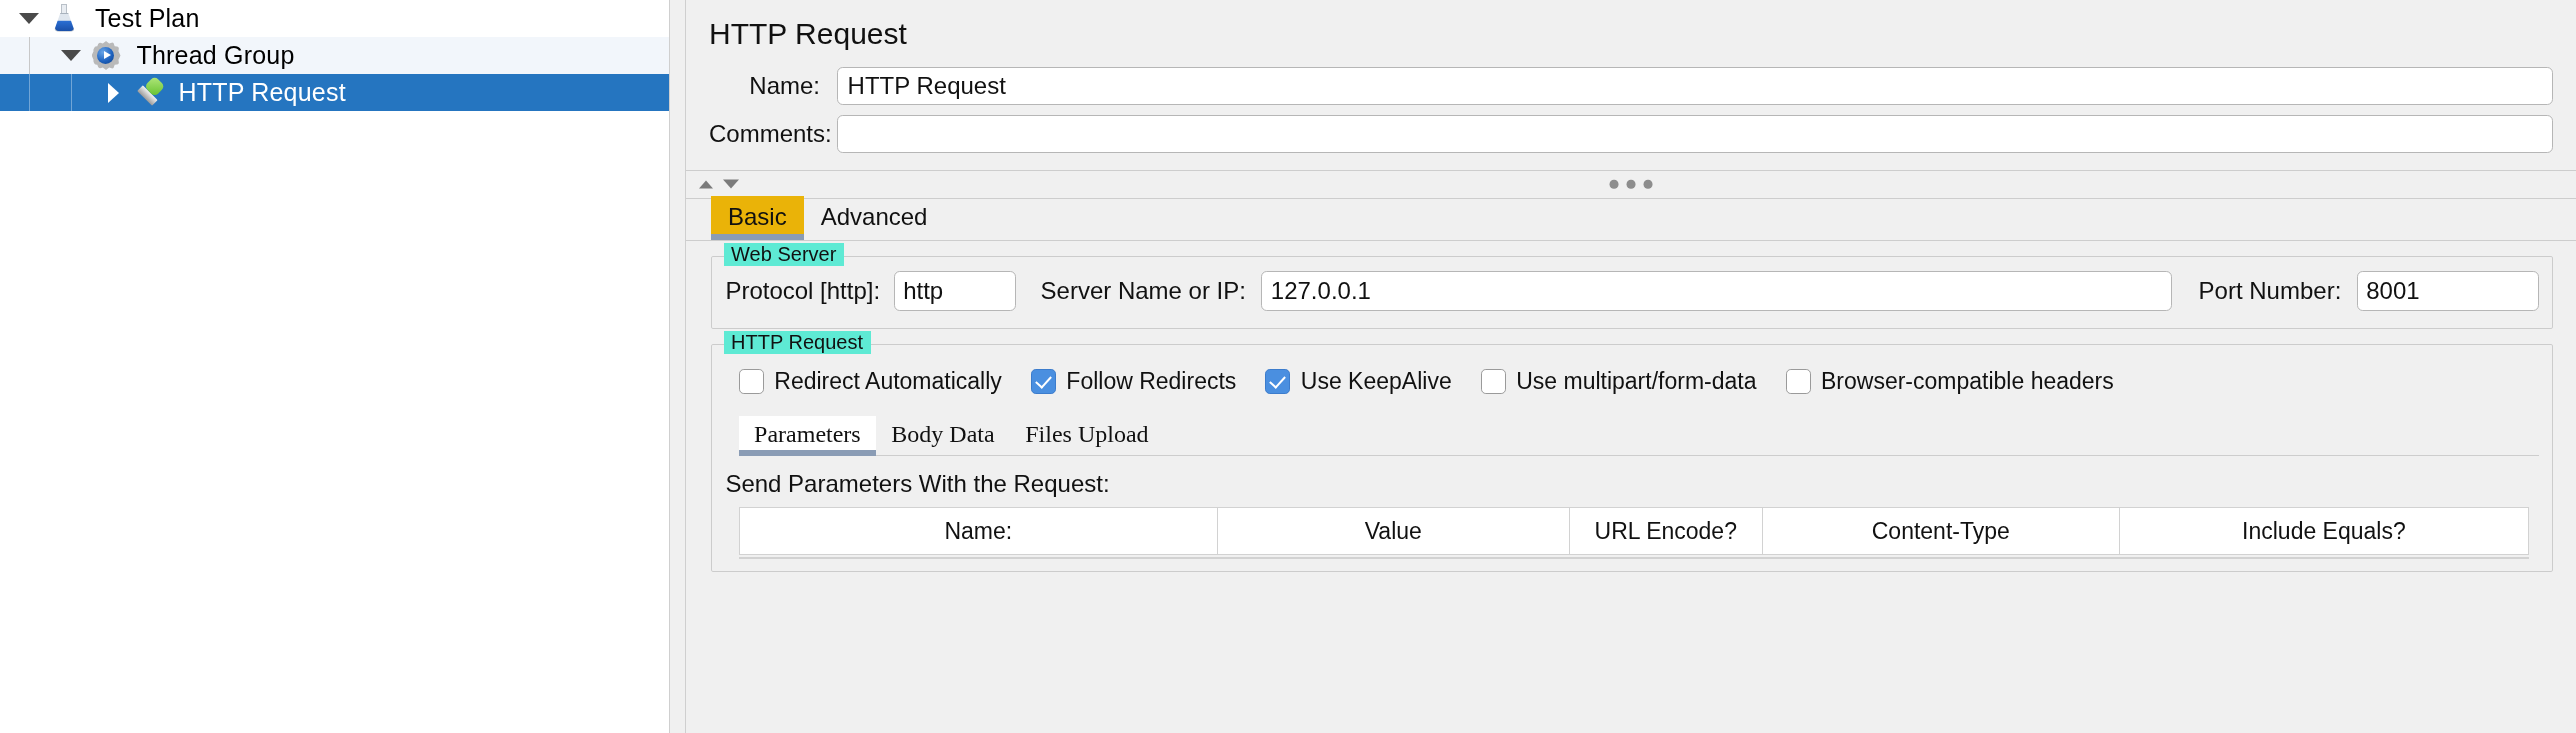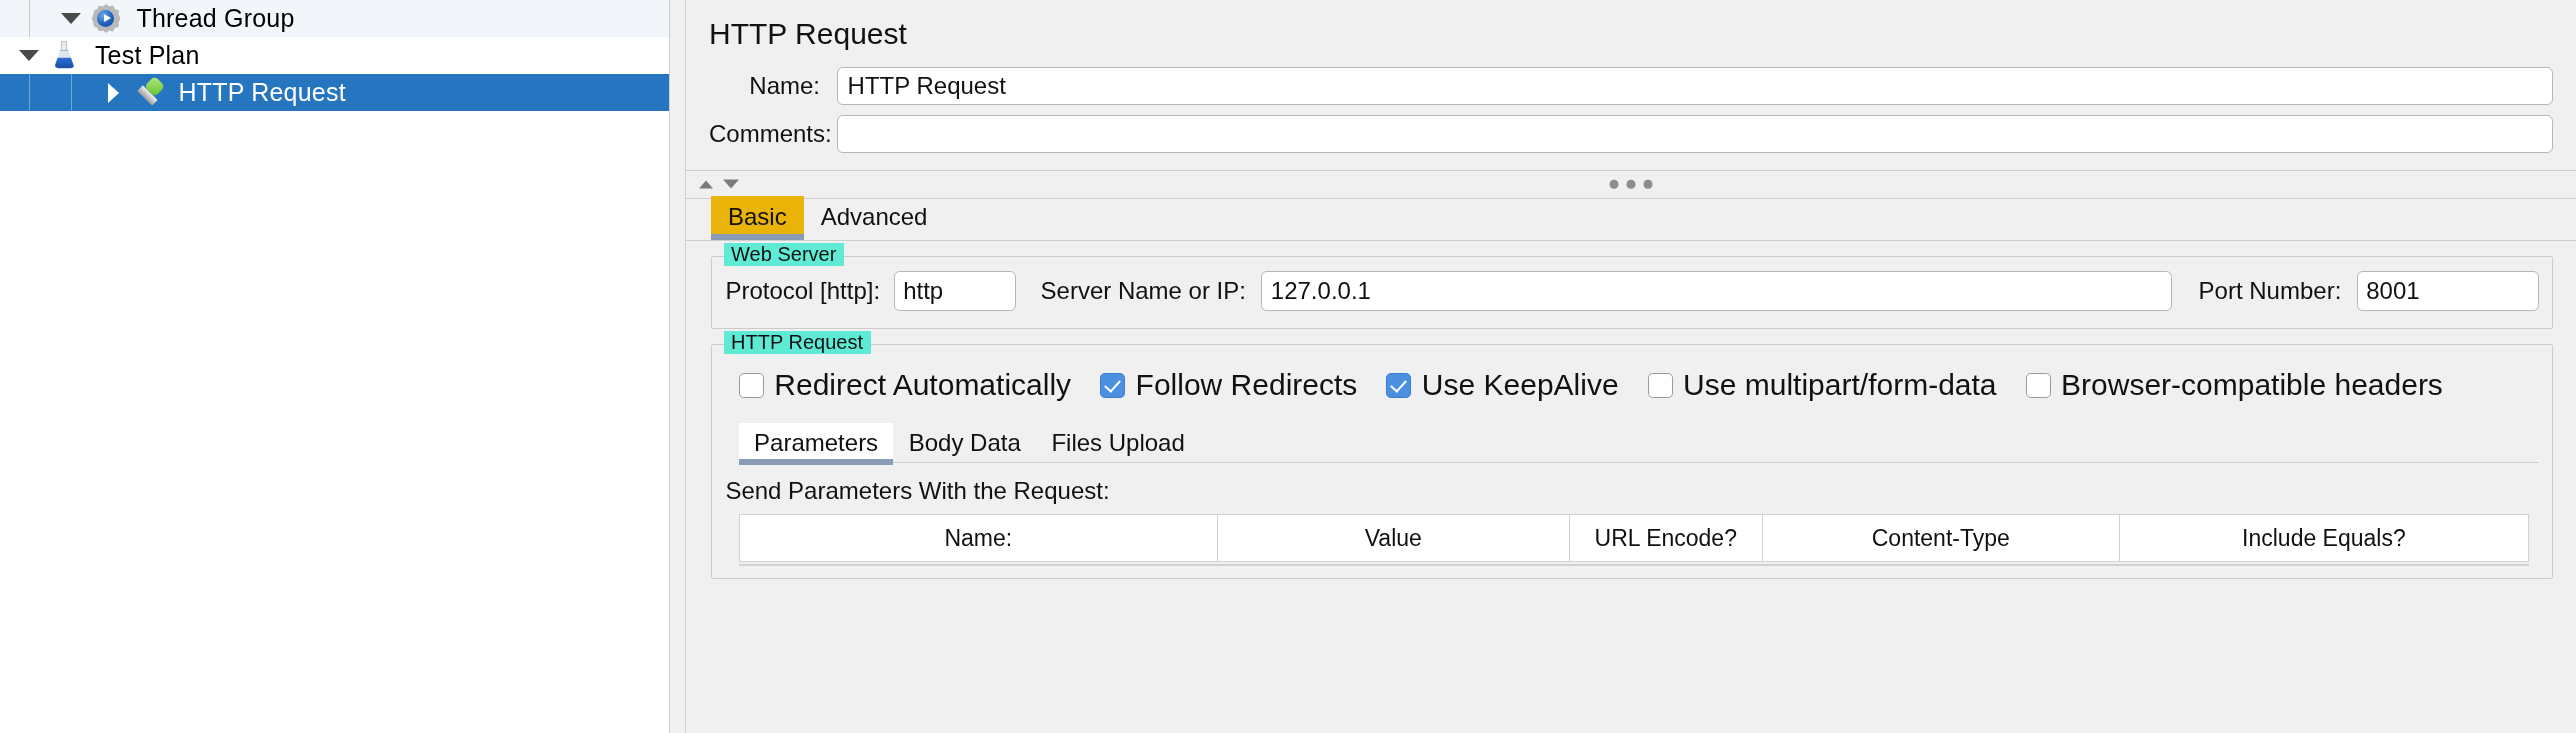--- a/index.html
+++ b/index.html
@@ -333,29 +333,30 @@
     background: #4a8fe0;
     border-color: #3c7ccc;
   }
   .chk.on::after {
     content: "";
     width: 6.7px; height: 13.4px;
     border: solid #ffffff;
     border-width: 0 2.9px 2.9px 0;
     transform: rotate(42deg) translate(-1px,-1px);
   }
-  .chk-label { font-size: 30px; color: #111111; }
+  .chk-label { font-size: 23px; color: #111111; }
 
   
   #sub-tabs {
     display: flex;
-    align-items: flex-start;
+    align-items: center;
     margin: 21px 0 0 13.4px;
     height: 40px;
     border-bottom: 1px solid #cdcdcd;
+    font-family: Liberation Serif, serif;
   }
   .subtab {
     font-size: 24px;
     color: #111111;
     padding: 5.7px 15.3px 7.6px 15.3px;
     position: relative;
     white-space: nowrap;
   }
   .subtab.active { background: #ffffff; }
   .subtab.active::after {
@@ -393,49 +394,49 @@
     border-bottom: 2.9px solid #d2d2d2;
     height: 3.8px;
   }
 </style>
 </head>
 <body>
 
 <div id="app">
 
   <div id="tree-panel">
+
+    <div class="tree-row">
+      <div class="tree-indent" style="width:13.4px"></div>
+      <div class="twisty">
+        <div class="tri-down"></div>
+      </div>
+      <div class="node-icon">
+        <div class="flask">
+            <div class="neck"></div>
+            <div class="body"></div>
+          </div>
+      </div>
+      <div class="node-label">Test Plan</div>
+    </div>
 
     <div class="tree-row alt">
       <div class="guide" style="left:29px"></div>
       <div class="tree-indent" style="width:55px"></div>
       <div class="twisty">
         <div class="tri-down"></div>
       </div>
       <div class="node-icon">
         <div class="gear">
             <div class="teeth"></div>
             <div class="inner"></div>
             <div class="play"></div>
           </div>
       </div>
       <div class="node-label">Thread Group</div>
-    </div>
-
-    <div class="tree-row">
-      <div class="tree-indent" style="width:13.4px"></div>
-      <div class="twisty">
-        <div class="tri-down"></div>
-      </div>
-      <div class="node-icon">
-        <div class="flask">
-            <div class="neck"></div>
-            <div class="body"></div>
-          </div>
-      </div>
-      <div class="node-label">Test Plan</div>
     </div>
 
     <div class="tree-row selected">
       <div class="guide" style="left:29px"></div>
       <div class="guide" style="left:71px"></div>
       <div class="tree-indent" style="width:97px"></div>
       <div class="twisty">
         <div class="tri-right"></div>
       </div>
       <div class="node-icon">

